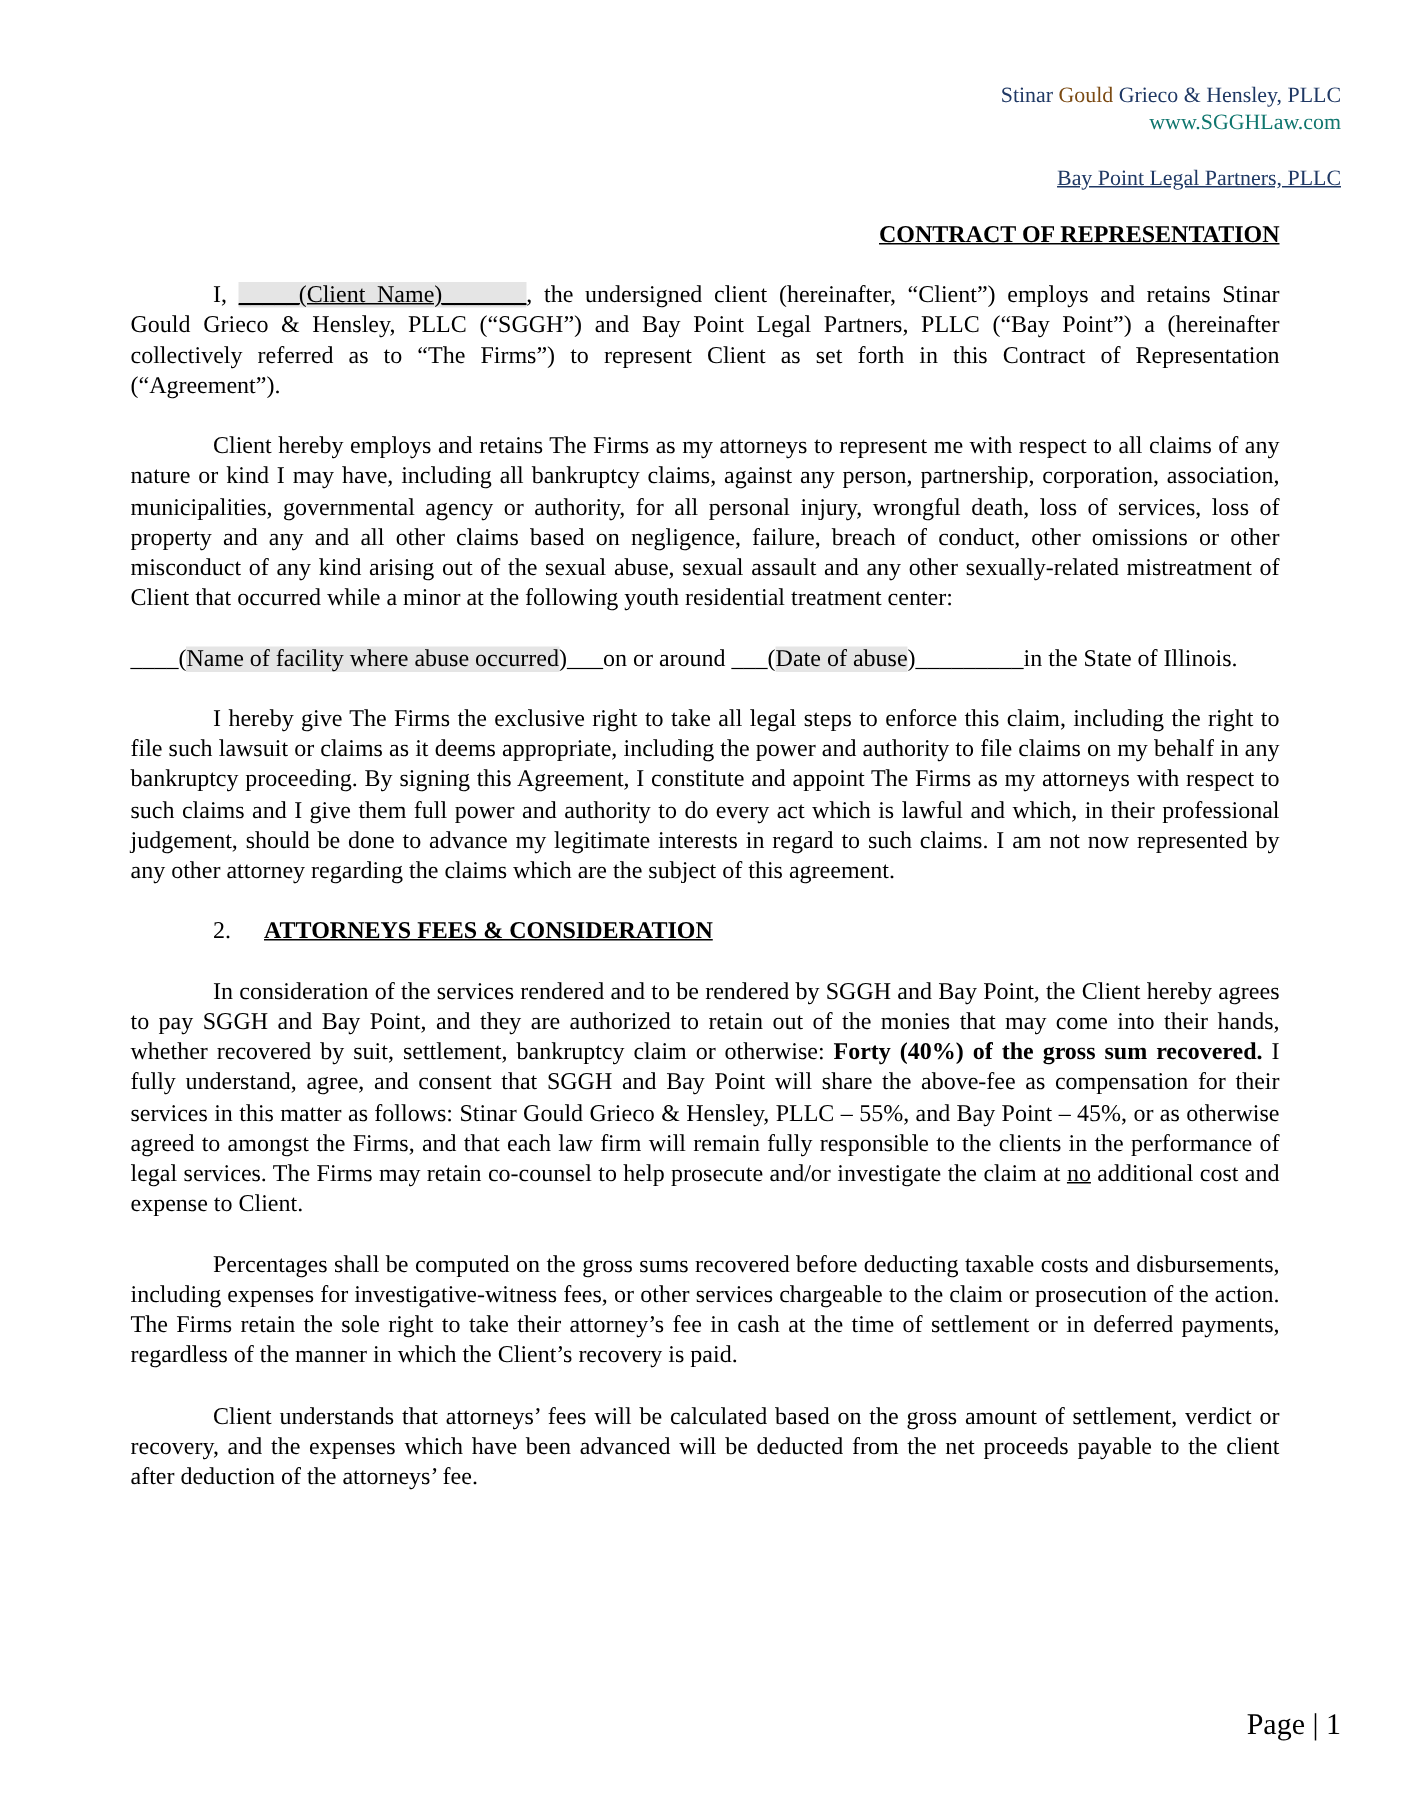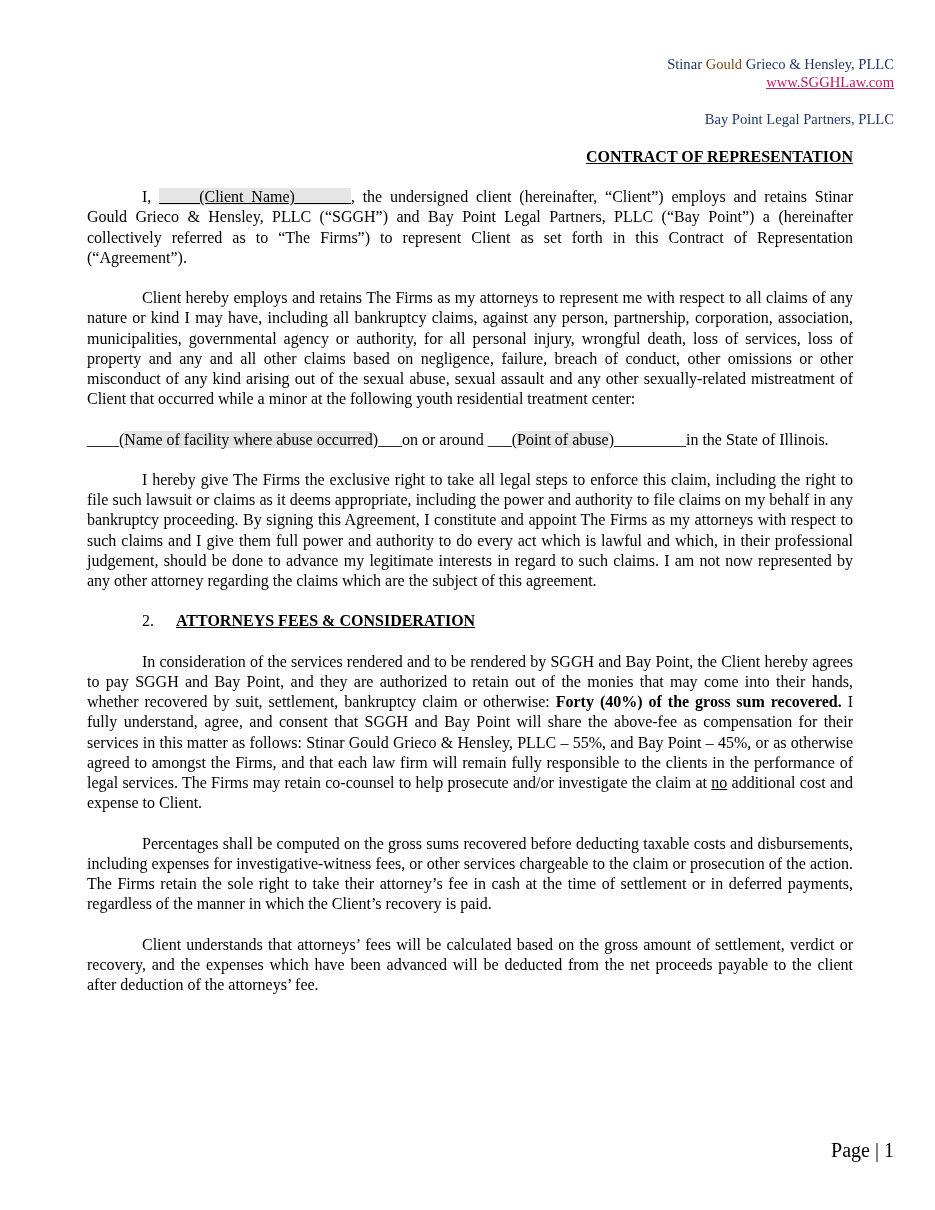--- a/index.html
+++ b/index.html
@@ -6,22 +6,22 @@
     body {
       width: 935px; height: 1210px; position: relative; overflow: hidden;
       font-family: "Liberation Serif", serif; color: #000;
     }
     .page { position: absolute; left: 0; top: 0; width: 935px; height: 912px; margin-left: 14px; }
     .header {
       position: absolute; right: 55px; top: 55px; text-align: right;
       font-size: 14.6px; line-height: 18px; color: #1f3864;
     }
     .header .gould { color: #7b4a12; }
-    .header a { color: #be185d; text-decoration: underline; }
-    .header .bay { margin-top: 19px; }
+    .header a { color: #0f766e; }
+    .header .bay { margin-top: 19px; text-decoration: underline; }
     .body-text {
       position: absolute; left: 73px; width: 766px; top: 147px;
       font-size: 16px; line-height: 20.2px;
     }
     .title {
       text-align: right; font-weight: bold; text-decoration: underline;
       font-size: 16px; margin: 0 0 20px 0;
     }
     p { margin: 0 0 20.2px 0; text-align: justify; }
     .indent { text-indent: 55px; }
@@ -46,21 +46,21 @@
   </div>
 
   <div class="body-text">
     <div class="title">CONTRACT OF REPRESENTATION</div>
 
     <p class="indent"><span>I, </span><span class="hl u">_____(Client Name)_______</span><span>, the undersigned client (hereinafter, “Client”) employs and retains Stinar Gould Grieco &amp; Hensley, PLLC (“SGGH”) and Bay Point Legal Partners, PLLC (“Bay Point”) a (hereinafter collectively referred as to “The Firms”) to represent Client as set forth in this Contract of Representation (“Agreement”).</span></p>
 
 
     <p class="indent">Client hereby employs and retains The Firms as my attorneys to represent me with respect to all claims of any nature or kind I may have, including all bankruptcy claims, against any person, partnership, corporation, association, municipalities, governmental agency or authority, for all personal injury, wrongful death, loss of services, loss of property and any and all other claims based on negligence, failure, breach of conduct, other omissions or other misconduct of any kind arising out of the sexual abuse, sexual assault and any other sexually-related mistreatment of Client that occurred while a minor at the following youth residential treatment center:</p>
 
-    <p><span>____(</span><span class="hl">Name of facility where abuse occurred</span><span>)___on or around ___(</span><span class="hl">Point of abuse</span><span>)_________</span><span>in the State of Illinois.</span></p>
+    <p><span>____(</span><span class="hl">Name of facility where abuse occurred</span><span>)___on or around ___(</span><span class="hl">Date of abuse</span><span>)_________</span><span>in the State of Illinois.</span></p>
 
     <p class="indent">I hereby give The Firms the exclusive right to take all legal steps to enforce this claim, including the right to file such lawsuit or claims as it deems appropriate, including the power and authority to file claims on my behalf in any bankruptcy proceeding. By signing this Agreement, I constitute and appoint The Firms as my attorneys with respect to such claims and I give them full power and authority to do every act which is lawful and which, in their professional judgement, should be done to advance my legitimate interests in regard to such claims. I am not now represented by any other attorney regarding the claims which are the subject of this agreement.</p>
 
     <div class="heading"><span class="num">2.</span><span class="htext">ATTORNEYS FEES &amp; CONSIDERATION</span></div>
 
     <p class="indent"><span>In consideration of the services rendered and to be rendered by SGGH and Bay Point, the Client hereby agrees to pay SGGH and Bay Point, and they are authorized to retain out of the monies that may come into their hands, whether recovered by suit, settlement, bankruptcy claim or otherwise:  </span><b>Forty (40%) of the gross sum recovered.</b><span> I fully understand, agree, and consent that SGGH and Bay Point will share the above-fee as compensation for their services in this matter as follows: Stinar Gould Grieco &amp; Hensley, PLLC –  55%, and Bay Point – 45%, or as otherwise agreed to amongst the Firms, and that each law firm will remain fully responsible to the clients in the performance of legal services. The Firms may retain co-counsel to help prosecute and/or investigate the claim at </span><span class="u">no</span><span> additional cost and expense to Client.</span></p>
 
     <p class="indent">Percentages shall be computed on the gross sums recovered before deducting taxable costs and disbursements, including expenses for investigative-witness fees, or other services chargeable to the claim or prosecution of the action. The Firms retain the sole right to take their attorney’s fee in cash at the time of settlement or in deferred payments, regardless of the manner in which the Client’s recovery is paid.</p>
 
     <p class="indent">Client understands that attorneys’ fees will be calculated based on the gross amount of settlement, verdict or recovery, and the expenses which have been advanced will be deducted from the net proceeds payable to the client after deduction of the attorneys’ fee.</p>

